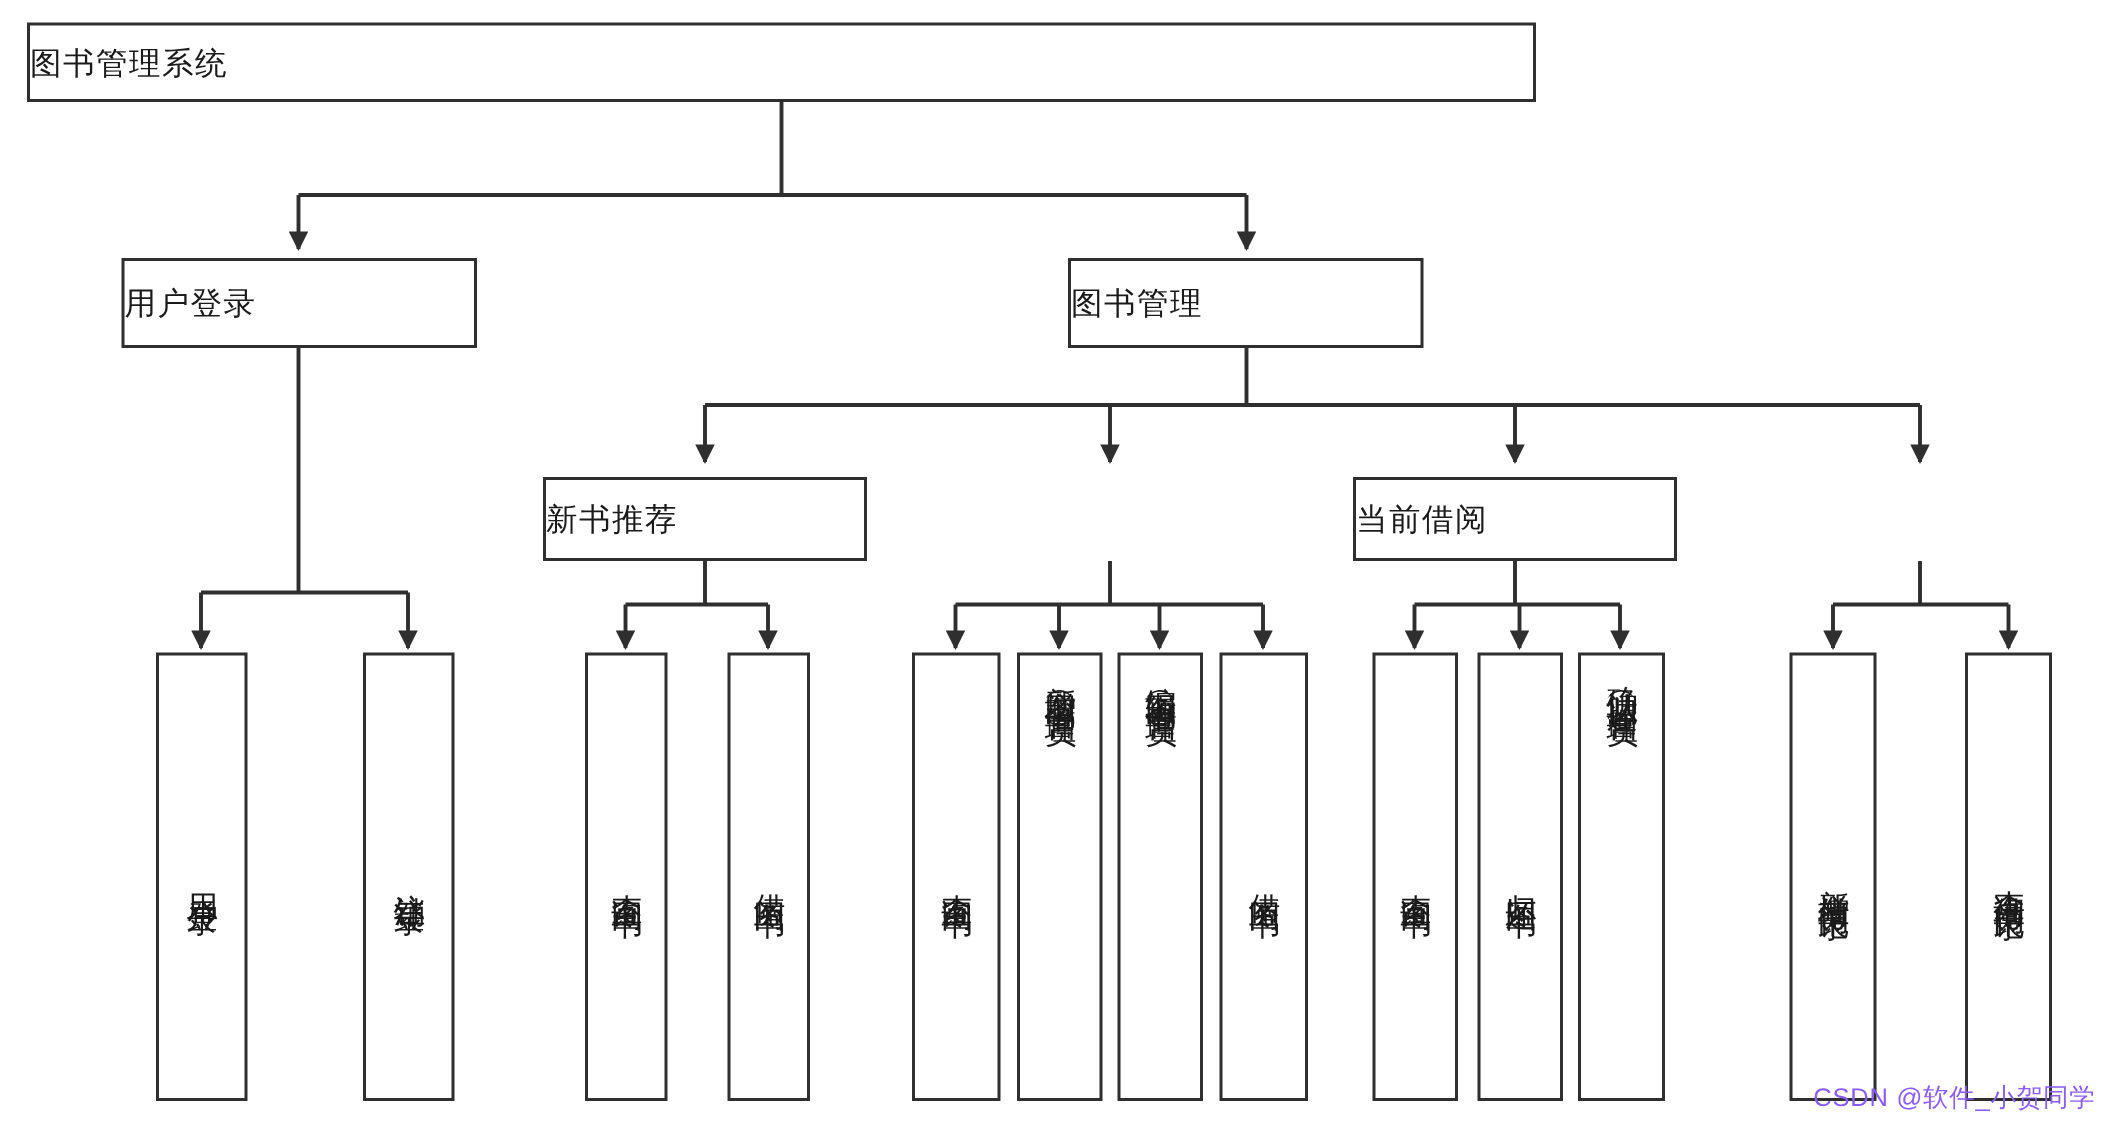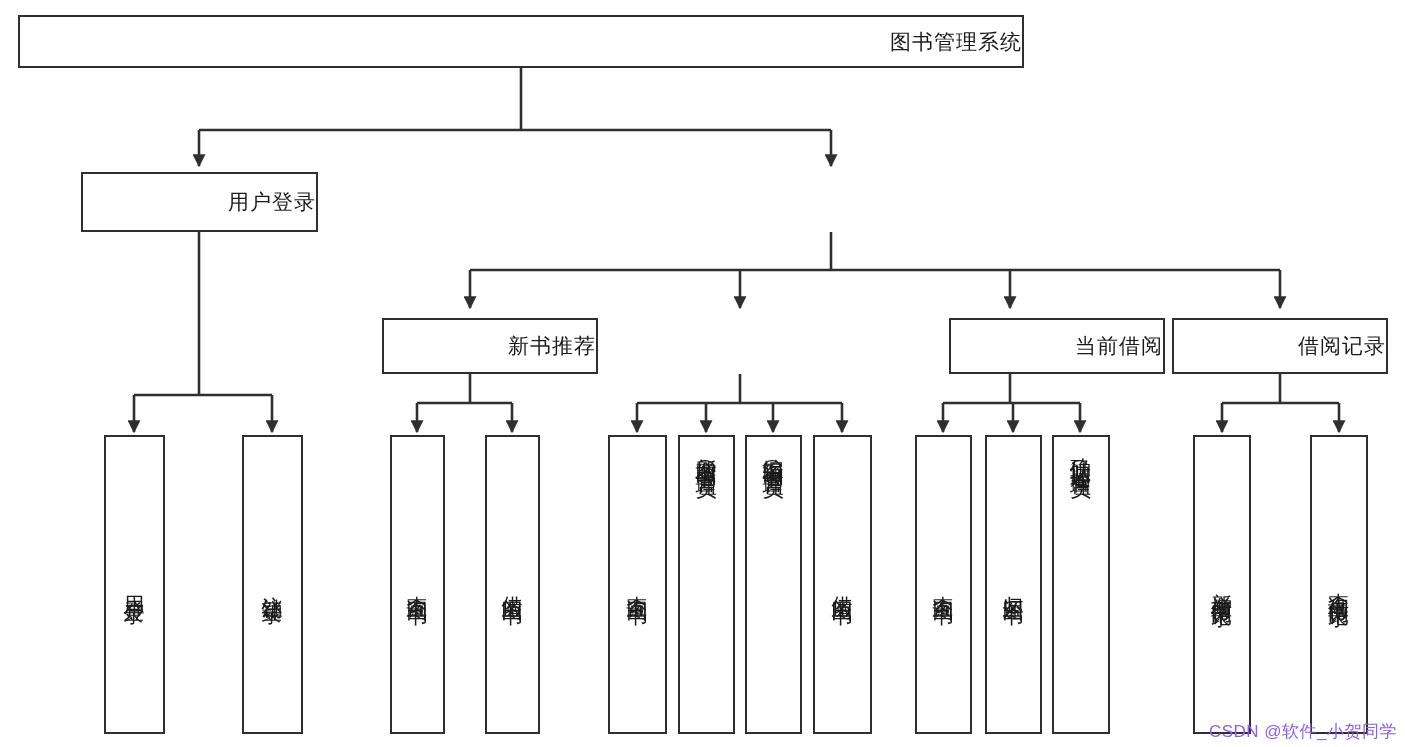--- a/index.html
+++ b/index.html
@@ -23,21 +23,21 @@
     height: 747px;
     pointer-events: none;
   }
   .node {
     position: absolute;
     box-sizing: border-box;
     background: #ffffff;
     border: 2.5px solid #2f2f2f;
     display: flex;
     align-items: center;
-    justify-content: flex-end;
+    justify-content: flex-start;
     color: #1a1a1a;
   }
   .node.h {
     font-size: 21px;
     letter-spacing: 1px;
   }
   .node.v {
     align-items: flex-start;
     justify-content: center;
     padding-top: 4px;
@@ -119,29 +119,29 @@
     </g>
   </svg>
 
   <div class="node h" style="left:18px; top:15px; width:1006px; height:53px;">
     <span>图书管理系统</span>
   </div>
 
   <div class="node h" style="left:81px; top:172px; width:237px; height:60px;">
     <span>用户登录</span>
   </div>
+  <div class="node h" style="left:712px; top:172px; width:237px; height:60px;">
+    <span>图书管理</span>
+  </div>
 
-  <div class="node h" style="left:382px; top:318px; width:216px; height:56px;">
+  <div class="node h" style="left:362px; top:318px; width:216px; height:56px;">
     <span>新书推荐</span>
   </div>
-  <div class="node h" style="left:902px; top:318px; width:216px; height:56px;margin-left:47px;">
+  <div class="node h" style="left:902px; top:318px; width:216px; height:56px;">
     <span>当前借阅</span>
-  </div>
-  <div class="node h" style="left:1172px; top:318px; width:216px; height:56px;">
-    <span>借阅记录</span>
   </div>
 
   <div class="node v mid" style="left:104px; top:435px; width:61px; height:299px;">
     <span class="vtext">用户登录</span>
   </div>
   <div class="node v mid" style="left:242px; top:435px; width:61px; height:299px;">
     <span class="vtext">注销登录</span>
   </div>
 
   <div class="node v mid" style="left:390px; top:435px; width:55px; height:299px;">

